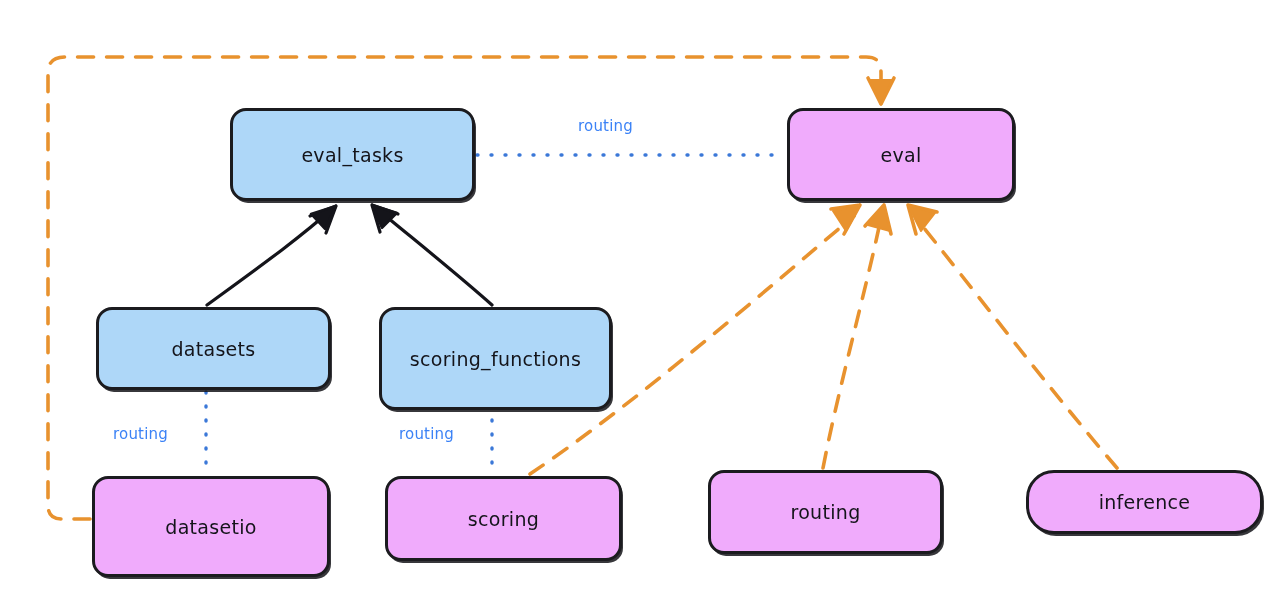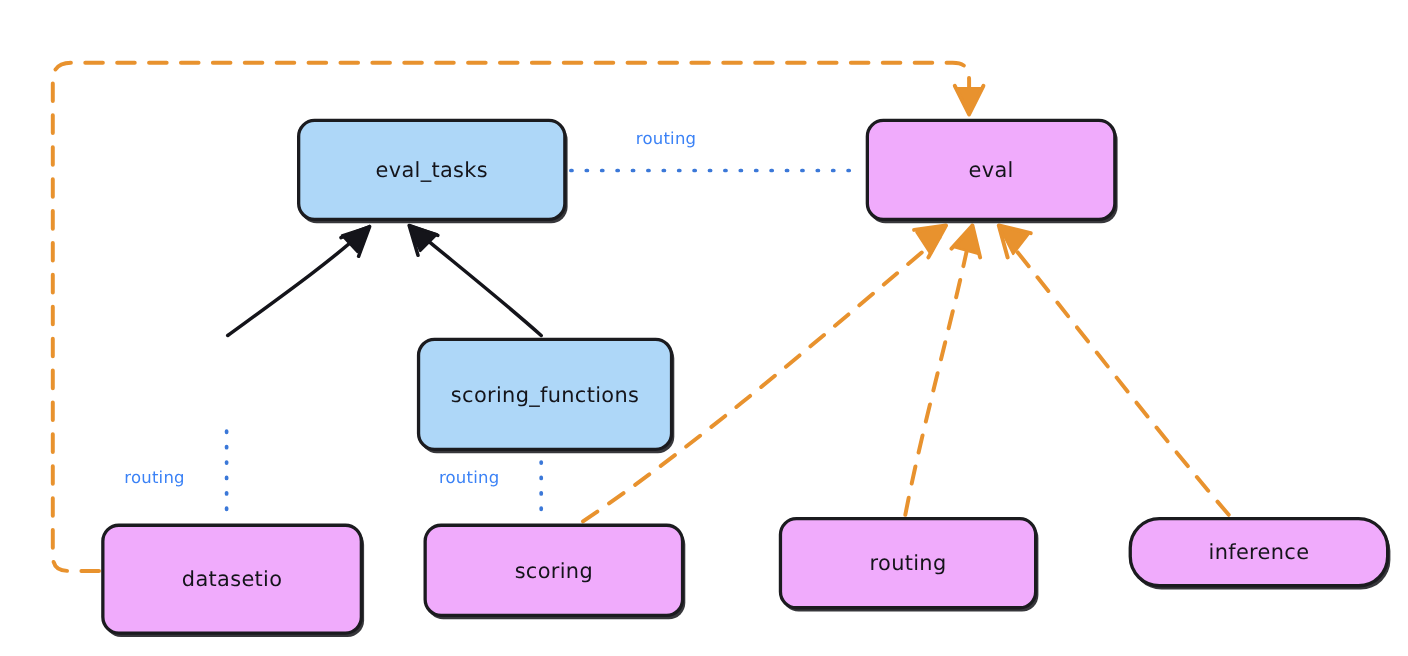--- a/index.html
+++ b/index.html
@@ -109,28 +109,31 @@
       <path d="M 884 205 L 868 225 L 890 231 Z" fill="#e8922e" stroke="#e8922e" stroke-width="2" stroke-linejoin="round"></path>
     </g>
 
     <g>
       <path d="M 1117 468 C 1050 390, 970 285, 916 218" fill="none" stroke="#e8922e" stroke-width="3.6" stroke-linecap="round" stroke-linejoin="round" stroke-dasharray="16 13"></path>
       <path d="M 908 205 L 916 234 M 908 205 L 937 212" fill="none" stroke="#e8922e" stroke-width="3.6" stroke-linecap="round" stroke-linejoin="round"></path>
       <path d="M 908 205 L 921 231 L 935 213 Z" fill="#e8922e" stroke="#e8922e" stroke-width="2" stroke-linejoin="round"></path>
     </g>
   </svg>
 
-  <div class="node node-api" style="left:230px; top:108px; width:245px; height:93px;margin-left:40px;">
+  <div class="node node-api" style="left:230px; top:108px; width:245px; height:93px;">
     <span class="node-label">eval_tasks</span>
   </div>
 
   <div class="node node-provider" style="left:787px; top:108px; width:228px; height:93px;">
     <span class="node-label">eval</span>
   </div>
 
+  <div class="node node-api" style="left:96px; top:307px; width:235px; height:83px;">
+    <span class="node-label">datasets</span>
+  </div>
 
   <div class="node node-api" style="left:379px; top:307px; width:233px; height:103px;">
     <span class="node-label">scoring_functions</span>
   </div>
 
   <div class="node node-provider" style="left:92px; top:476px; width:238px; height:101px;">
     <span class="node-label">datasetio</span>
   </div>
 
   <div class="node node-provider" style="left:385px; top:476px; width:237px; height:85px;">

